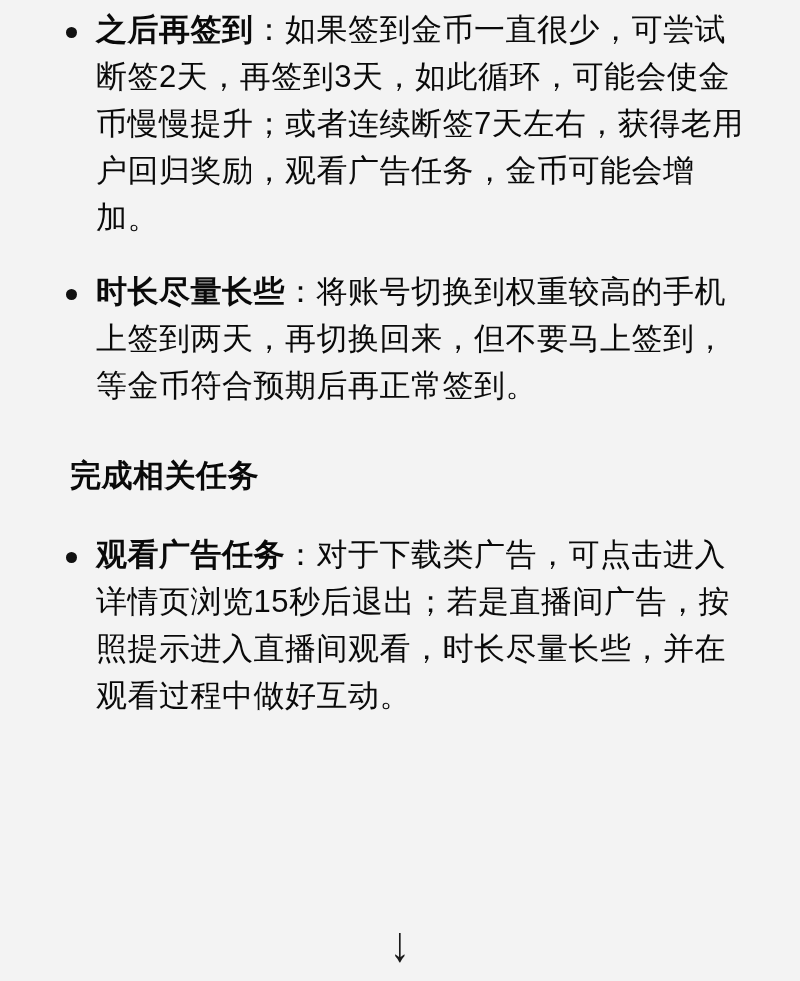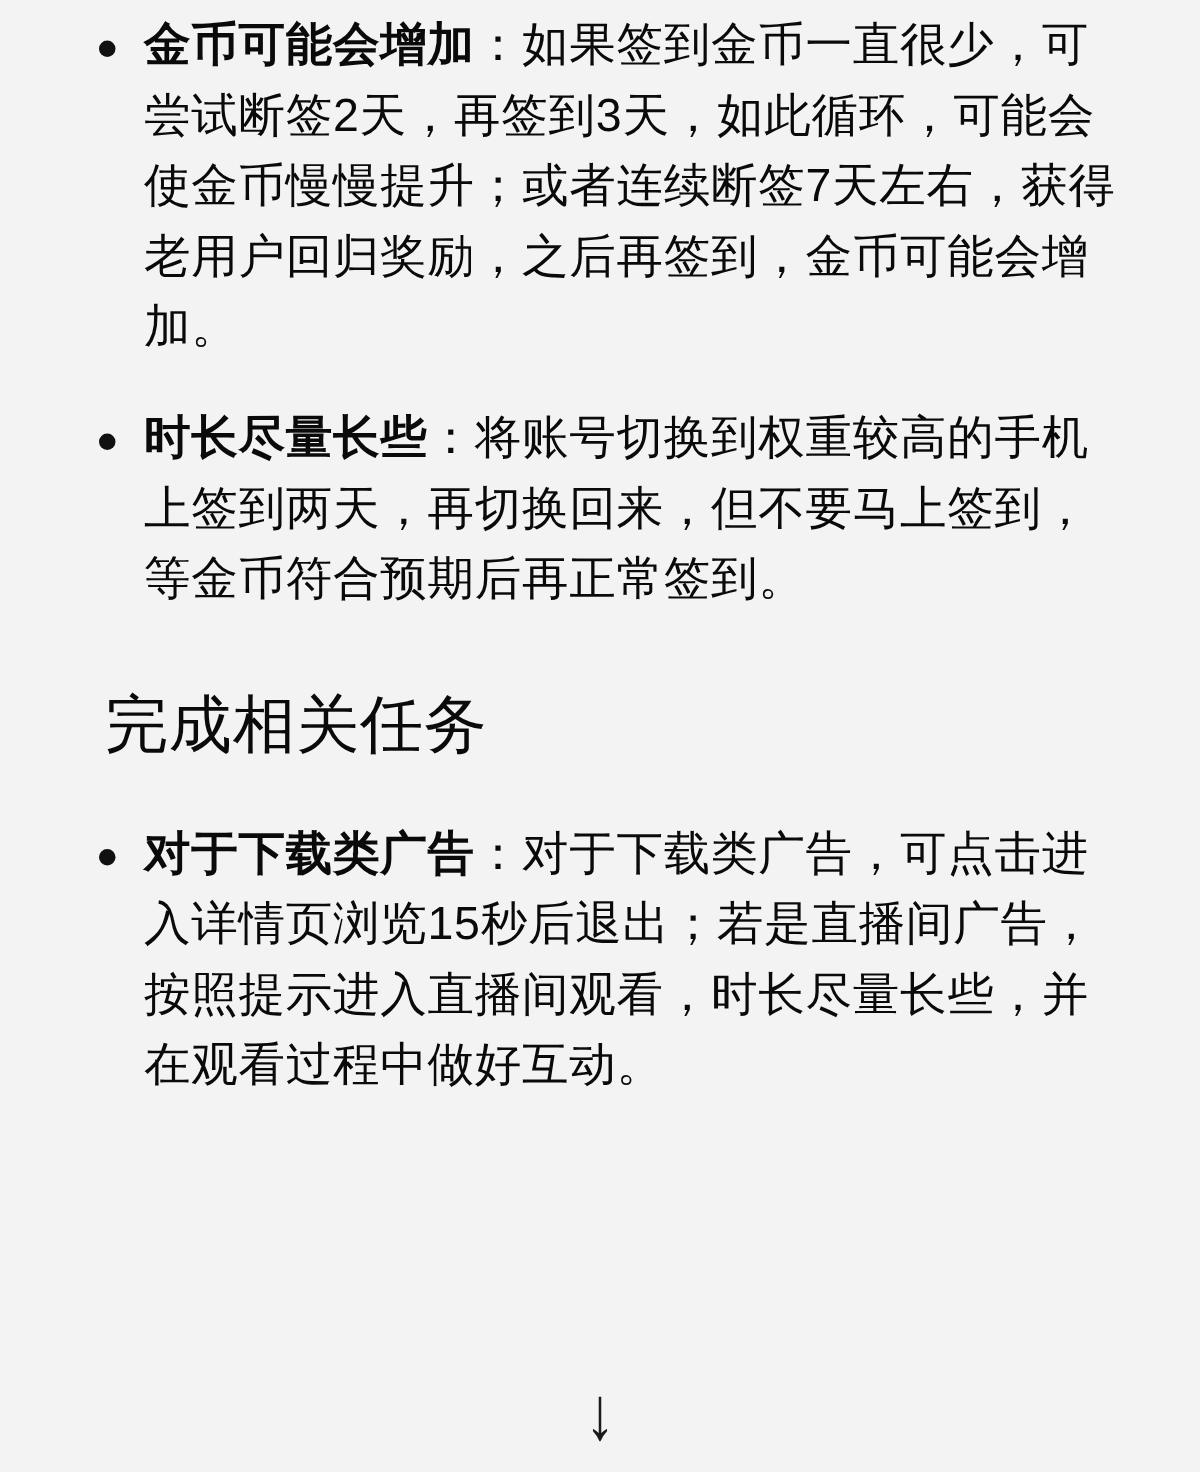--- a/index.html
+++ b/index.html
@@ -52,22 +52,22 @@
     line-height: 1.52;
     letter-spacing: 0.5px;
     margin: 0;
     text-align: left;
     word-break: break-all;
   }
   .lead {
     font-weight: bold;
   }
   .section-heading {
-    font-size: 42px;
-    font-weight: normal;
+    font-size: 31px;
+    font-weight: bold;
     letter-spacing: 0.5px;
     margin: 46px 0 34px 14px;
   }
   .scroll-hint {
     position: absolute;
     left: 0;
     right: 0;
     bottom: 8px;
     display: flex;
     justify-content: center;
@@ -94,38 +94,38 @@
 </head>
 <body>
 
 <div class="page">
   <div class="content">
 
     <ul class="bullets">
       <li class="bullet">
         <span class="dot"></span>
         <p class="para">
-          <span class="lead">金币可能会增加</span><span>：</span><span>如果签到金币一直很少，可尝试断签2天，再签到3天，如此循环，可能会使金币慢慢提升；或者连续断签7天左右，获得老用户回归奖励，之后再签到，金币可能会增加。</span>
+          <span class="lead">之后再签到</span><span>：</span><span>如果签到金币一直很少，可尝试断签2天，再签到3天，如此循环，可能会使金币慢慢提升；或者连续断签7天左右，获得老用户回归奖励，观看广告任务，金币可能会增加。</span>
         </p>
       </li>
       <li class="bullet">
         <span class="dot"></span>
         <p class="para">
           <span class="lead">时长尽量长些</span><span>：</span><span>将账号切换到权重较高的手机上签到两天，再切换回来，但不要马上签到，等金币符合预期后再正常签到。</span>
         </p>
       </li>
     </ul>
 
     <h2 class="section-heading">完成相关任务</h2>
 
     <ul class="bullets">
       <li class="bullet">
         <span class="dot"></span>
         <p class="para">
-          <span class="lead">对于下载类广告</span><span>：</span><span>对于下载类广告，可点击进入详情页浏览15秒后退出；若是直播间广告，按照提示进入直播间观看，时长尽量长些，并在观看过程中做好互动。</span>
+          <span class="lead">观看广告任务</span><span>：</span><span>对于下载类广告，可点击进入详情页浏览15秒后退出；若是直播间广告，按照提示进入直播间观看，时长尽量长些，并在观看过程中做好互动。</span>
         </p>
       </li>
     </ul>
 
   </div>
 
   <div class="fade"></div>
 
   <div class="scroll-hint">
     <span class="arrow">↓</span>

